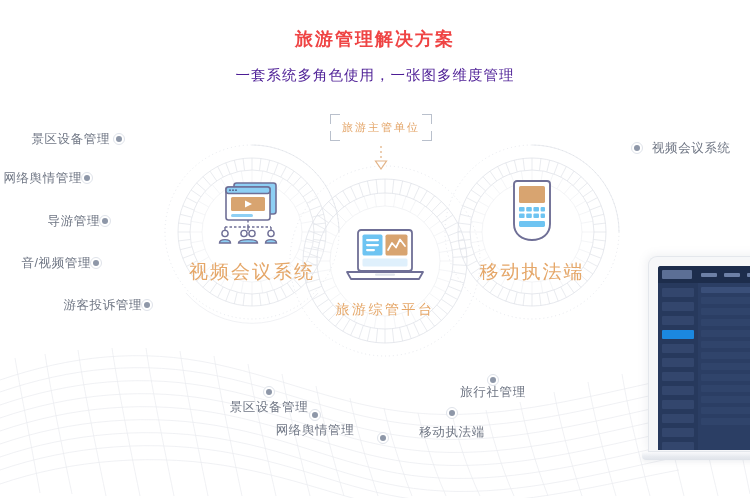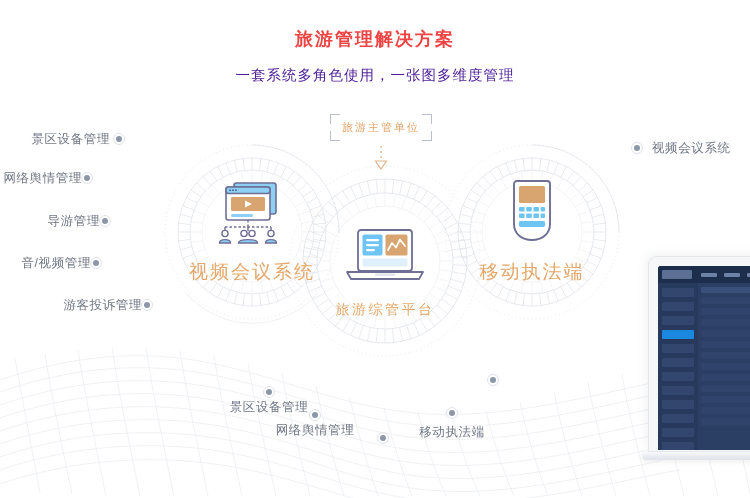--- a/index.html
+++ b/index.html
@@ -360,20 +360,21 @@
 
   <div class="dot" style="left:309px;top:409px;"></div>
   <div class="lbl c" style="left:265px;top:422px;width:100px;">网络舆情管理</div>
 
   <div class="dot" style="left:377px;top:432px;"></div>
 
   <div class="dot" style="left:446px;top:407px;"></div>
   <div class="lbl c" style="left:402px;top:424px;width:100px;">移动执法端</div>
 
   <div class="dot" style="left:487px;top:374px;"></div>
+  <div class="lbl c" style="left:443px;top:384px;width:100px;">旅行社管理</div>
 
   <div class="laptop">
     <div class="lid">
       <div class="screen">
         <div class="scr-top">
           <span class="brand"></span>
           <span class="tabs">
             <span></span>
             <span></span>
             <span></span>

